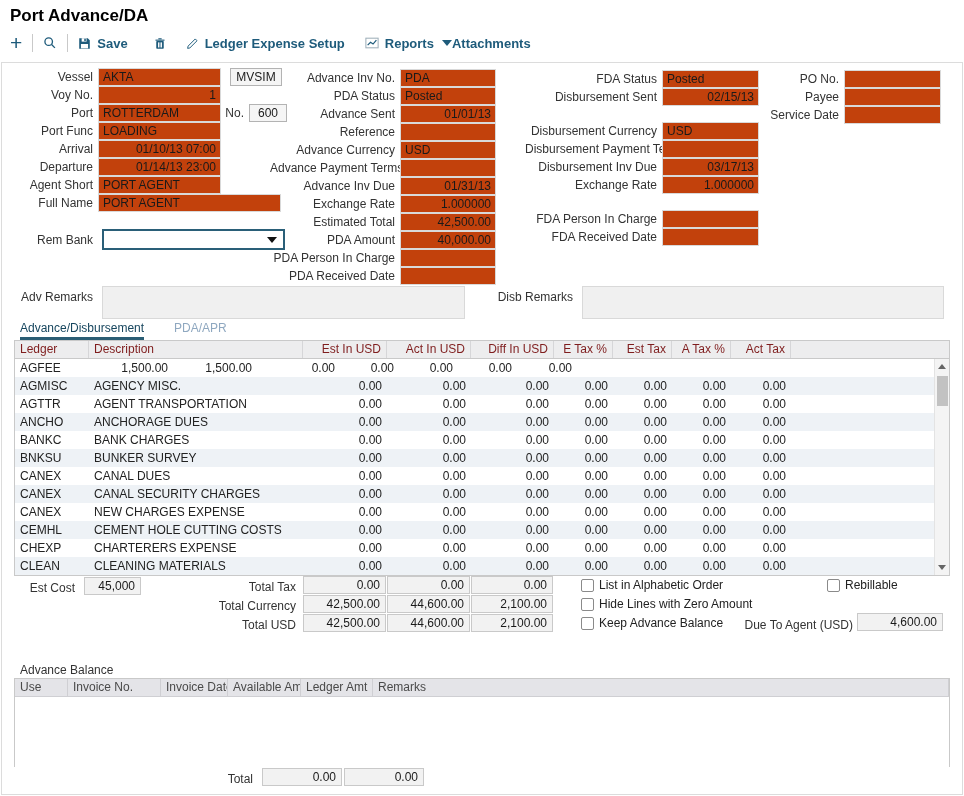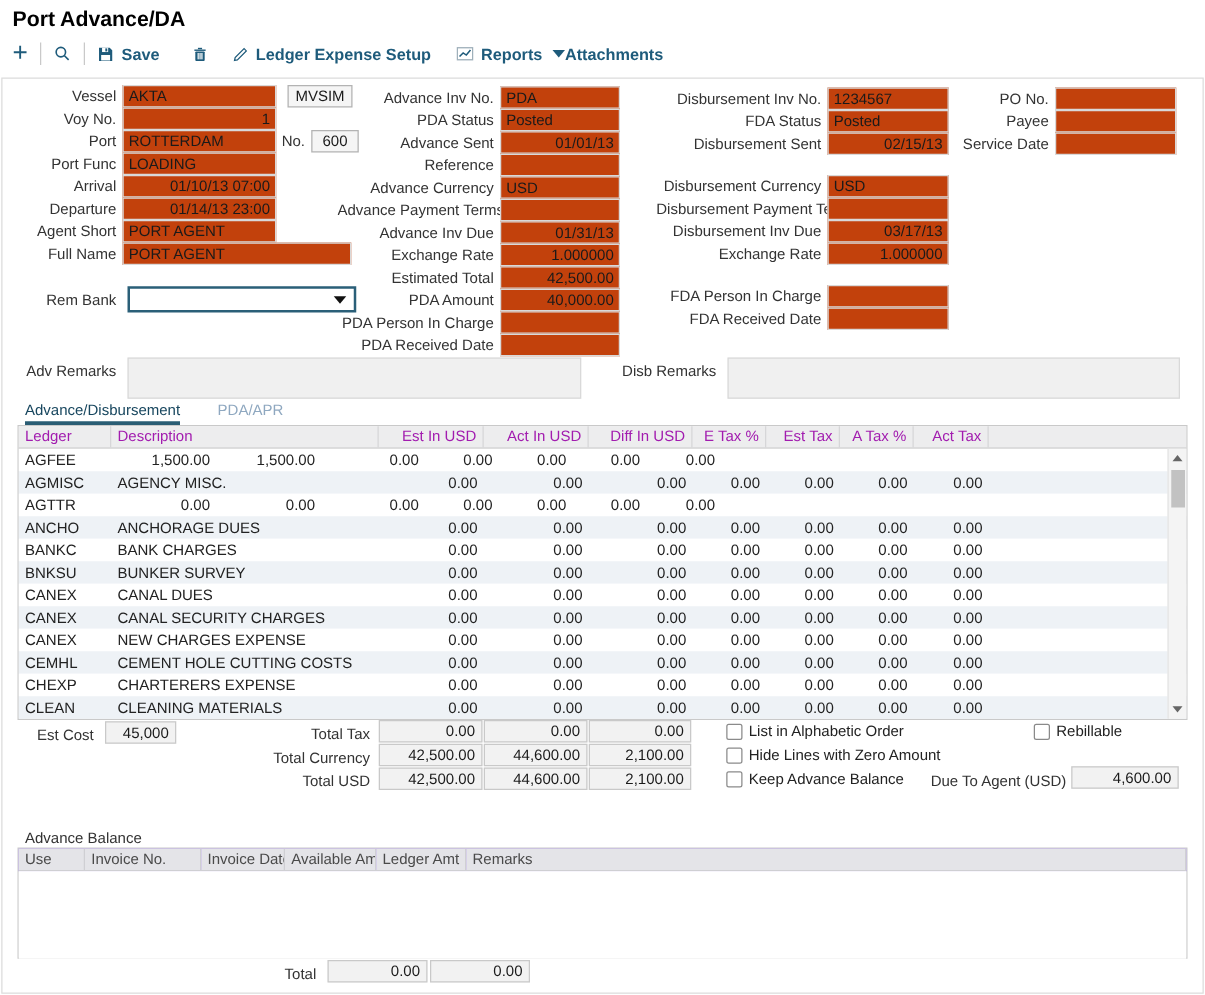--- a/index.html
+++ b/index.html
@@ -21,21 +21,21 @@
 .btnbox{height:18px;line-height:16px;border:1px solid #b3b3b3;background:#f5f5f5;text-align:center;color:#1a1a1a;flex:none}
 .w94{width:94px}.w100{width:130px}.w123{width:123px}.w183{width:183px}.w96{width:96px}.w97{width:97px}
 .remarks{position:absolute;border:1px solid #d9d9d9;background:#f0f0f0}
 .dropdown{position:absolute;height:21px;border:2px solid #2a5f78;background:#fff;display:flex;align-items:center;justify-content:flex-end;padding-right:6px}
 .ddcaret{width:0;height:0;border-left:5px solid transparent;border-right:5px solid transparent;border-top:6px solid #111}
 .tabs{position:absolute;left:20px;top:321px;display:flex}
 .tab{font-weight:normal;color:#17465e;padding-bottom:2px;border-bottom:3px solid #2a5d74;margin-right:30px;white-space:nowrap}
 .tab.inactive{color:#8fa8c0;font-weight:normal;border-bottom:none}
 .ltable{position:absolute;left:14px;top:340px;width:936px;height:236px;border:1px solid #c9c9c9;background:#fff}
 .thead{display:flex;height:18px;background:#ededee;border-bottom:1px solid #c9c9c9}
-.hcell{height:17px;line-height:17px;padding:0 5px;color:#a21caf;border-right:1px solid #d6d6d8;white-space:nowrap;overflow:hidden;flex:none}
+.hcell{height:17px;line-height:17px;padding:0 5px;color:#7f1d1d;border-right:1px solid #d6d6d8;white-space:nowrap;overflow:hidden;flex:none}
 .trow{display:flex;height:18px;background:#fff}
 .trow.alt{background:#eef2f6}
 .tcell{height:18px;line-height:18px;padding:0 5px;white-space:nowrap;overflow:hidden;flex:none;color:#222}
 .num{text-align:right}
 .lc0{width:74px}.lc1{width:214px}.lc2{width:84px}.lc3{width:84px}.lc4{width:83px}.lc5{width:59px}.lc6{width:59px}.lc7{width:59px}.lc8{width:60px}.lfill{flex:1;border-right:none}
 .vscroll{position:absolute;top:18px;right:0;bottom:0;width:15px;background:#f4f4f4;border-left:1px solid #e3e3e3}
 .tri-up{position:absolute;left:3px;top:5px;width:0;height:0;border-left:4px solid transparent;border-right:4px solid transparent;border-bottom:5px solid #666}
 .tri-dn{position:absolute;left:3px;bottom:5px;width:0;height:0;border-left:4px solid transparent;border-right:4px solid transparent;border-top:5px solid #666}
 .sthumb{position:absolute;left:2px;top:17px;width:11px;height:30px;background:#c2c2c2}
 .totbox{position:absolute;height:18px;line-height:16px;border:1px solid #c9c9c9;background:#f2f2f2;text-align:right;padding:0 5px;color:#1a1a1a}
@@ -209,24 +209,20 @@
     <div class="fld w96"></div>
   </div>
   <div class="frow">
     <div class="lbl w100">PDA Received Date</div>
     <div class="fld w96"></div>
   </div>
 </div>
 
 <div class="col" style="left:525px;top:70px;width:242px">
   <div class="frow">
-    <div class="lbl" style="width:137px">Disbursement Inv No.</div>
-    <div class="fld w97">1234567</div>
-  </div>
-  <div class="frow">
     <div class="lbl" style="width:137px">FDA Status</div>
     <div class="fld w97">Posted</div>
   </div>
   <div class="frow">
     <div class="lbl" style="width:137px">Disbursement Sent</div>
     <div class="fld w97 num">02/15/13</div>
   </div>
   <div class="gap16"></div>
   <div class="frow">
     <div class="lbl" style="width:137px">Disbursement Currency</div>
@@ -310,20 +306,21 @@
         <div class="tcell lc3 num">0.00</div>
         <div class="tcell lc4 num">0.00</div>
         <div class="tcell lc5 num">0.00</div>
         <div class="tcell lc6 num">0.00</div>
         <div class="tcell lc7 num">0.00</div>
         <div class="tcell lc8 num">0.00</div>
         <div class="tcell lfill"></div>
       </div>
       <div class="trow">
         <div class="tcell lc0">AGTTR</div>
+        <div class="tcell lc1">AGENT TRANSPORTATION</div>
         <div class="tcell lc2 num">0.00</div>
         <div class="tcell lc3 num">0.00</div>
         <div class="tcell lc4 num">0.00</div>
         <div class="tcell lc5 num">0.00</div>
         <div class="tcell lc6 num">0.00</div>
         <div class="tcell lc7 num">0.00</div>
         <div class="tcell lc8 num">0.00</div>
         <div class="tcell lfill"></div>
       </div>
       <div class="trow alt">

